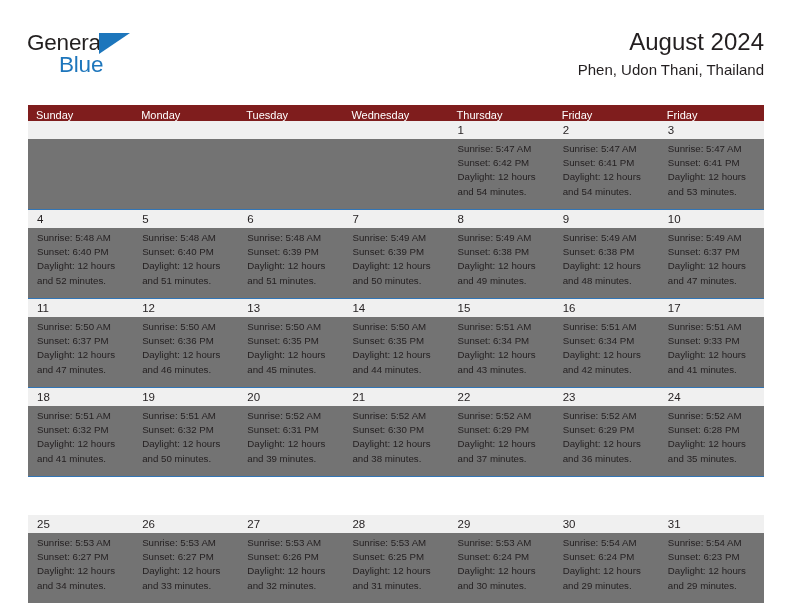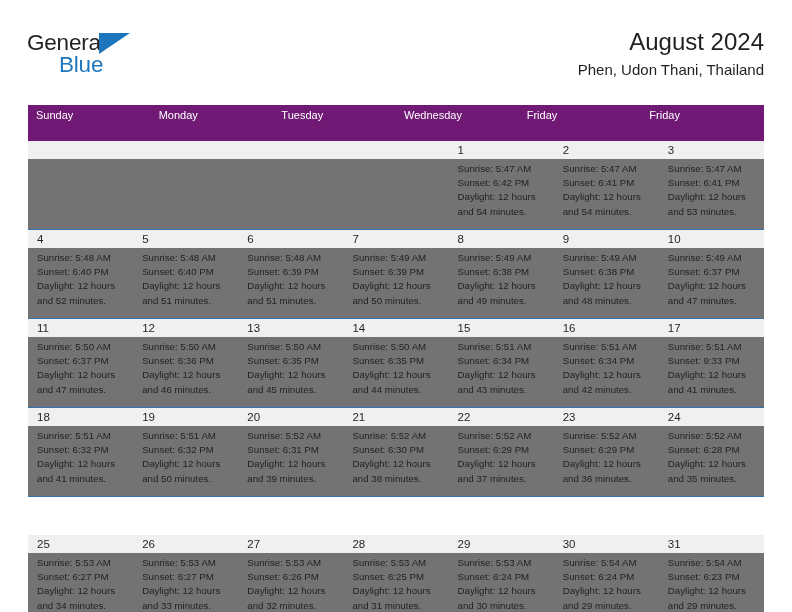--- a/index.html
+++ b/index.html
@@ -93,22 +93,22 @@
   
   .calendar {
     position: absolute;
     left: 28px;
     top: 105px;
     width: 736px;
   }
 
   .dow-row {
     display: flex;
-    background: #701a75;
-    height: 36px;
+    background: #7f1d1d;
+    height: 16px;
   }
   .dow-cell {
     flex: 1 1 0;
     color: #ffffff;
     font-size: 11px;
     line-height: 20px;
     padding-left: 8px;
     box-sizing: border-box;
     white-space: nowrap;
   }
@@ -172,20 +172,21 @@
 
   </div>
 
   <div class="calendar">
 
     <div class="dow-row">
       <div class="dow-cell">Sunday</div>
       <div class="dow-cell">Monday</div>
       <div class="dow-cell">Tuesday</div>
       <div class="dow-cell">Wednesday</div>
+      <div class="dow-cell">Thursday</div>
       <div class="dow-cell">Friday</div>
       <div class="dow-cell">Friday</div>
     </div>
 
     <div class="week">
       <div class="num-row">
         <div class="num-cell"></div>
         <div class="num-cell"></div>
         <div class="num-cell"></div>
         <div class="num-cell"></div>

